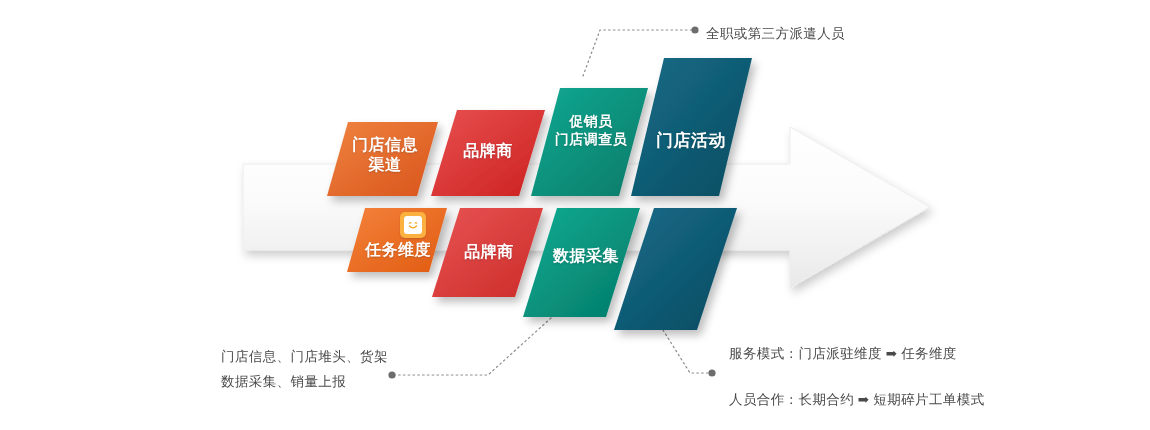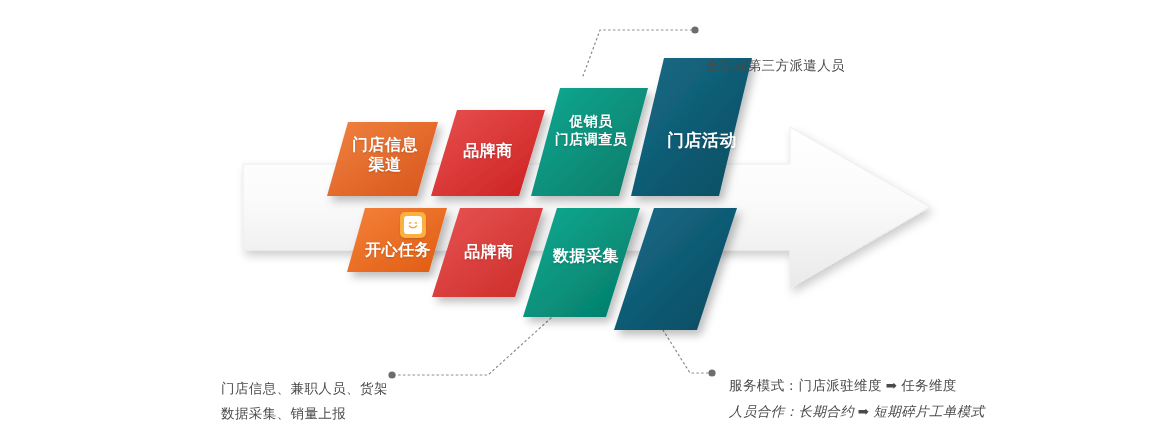--- a/index.html
+++ b/index.html
@@ -37,21 +37,20 @@
     pointer-events: none;
   }
   .anno {
     position: absolute;
     color: #4a4a4a;
     font-family: "Liberation Serif", "DejaVu Serif", serif;
     font-size: 13.5px;
     line-height: 1.9;
     white-space: pre;
     letter-spacing: 0.4px;
-    margin-top: 32px;
   }
   .smiley-badge {
     position: absolute;
     width: 26px;
     height: 26px;
     border-radius: 5px;
     background: #fbb040;
     box-shadow: 0 1px 2px rgba(0,0,0,0.15);
     display: flex;
     align-items: center;
@@ -181,42 +180,42 @@
   </svg>
 
   <div class="shape-label" style="left:340px; top:135px; width:90px; font-size:16px;">门店信息
 渠道</div>
 
   <div class="shape-label" style="left:443px; top:141px; width:90px; font-size:16px;">品牌商</div>
 
   <div class="shape-label" style="left:542px; top:113px; width:98px; font-size:14px;">促销员
 门店调查员</div>
 
-  <div class="shape-label" style="left:645px; top:130px; width:92px; font-size:17px;text-align:right;">门店活动</div>
+  <div class="shape-label" style="left:645px; top:130px; width:92px; font-size:17px;">门店活动</div>
 
   <div class="smiley-badge" style="left:400px; top:212px;">
     <span class="inner">
       <svg width="14" height="14" viewBox="0 0 14 14" aria-hidden="true">
         <path d="M3.2 5.2 q0.9 -1.5 1.8 0" fill="none" stroke="#f5a623" stroke-width="1.1" stroke-linecap="round"></path>
         <path d="M9.0 5.2 q0.9 -1.5 1.8 0" fill="none" stroke="#f5a623" stroke-width="1.1" stroke-linecap="round"></path>
         <path d="M3.4 8.0 q3.6 3.6 7.2 0" fill="none" stroke="#f5a623" stroke-width="1.3" stroke-linecap="round"></path>
       </svg>
     </span>
   </div>
 
-  <div class="shape-label" style="left:355px; top:240px; width:86px; font-size:16px;">开心任务</div>
+  <div class="shape-label" style="left:355px; top:240px; width:86px; font-size:16px;">任务维度</div>
 
   <div class="shape-label" style="left:445px; top:242px; width:88px; font-size:16px;">品牌商</div>
 
   <div class="shape-label" style="left:540px; top:246px; width:92px; font-size:16px;">数据采集</div>
 
 
   <div class="anno" style="left:706px; top:21px;">全职或第三方派遣人员</div>
 
-  <div class="anno" style="left:221px; top:344px;">门店信息、兼职人员、货架</div>
+  <div class="anno" style="left:221px; top:344px;">门店信息、门店堆头、货架</div>
 
   <div class="anno" style="left:221px; top:369px;">数据采集、销量上报</div>
 
   <div class="anno" style="left:729px; top:341px;">服务模式：门店派驻维度 ➡ 任务维度</div>
 
-  <div class="anno" style="left:729px; top:367px;font-style:italic;">人员合作：长期合约 ➡ 短期碎片工单模式</div>
+  <div class="anno" style="left:729px; top:387px;">人员合作：长期合约 ➡ 短期碎片工单模式</div>
 
 </div>
 
 </body></html>

